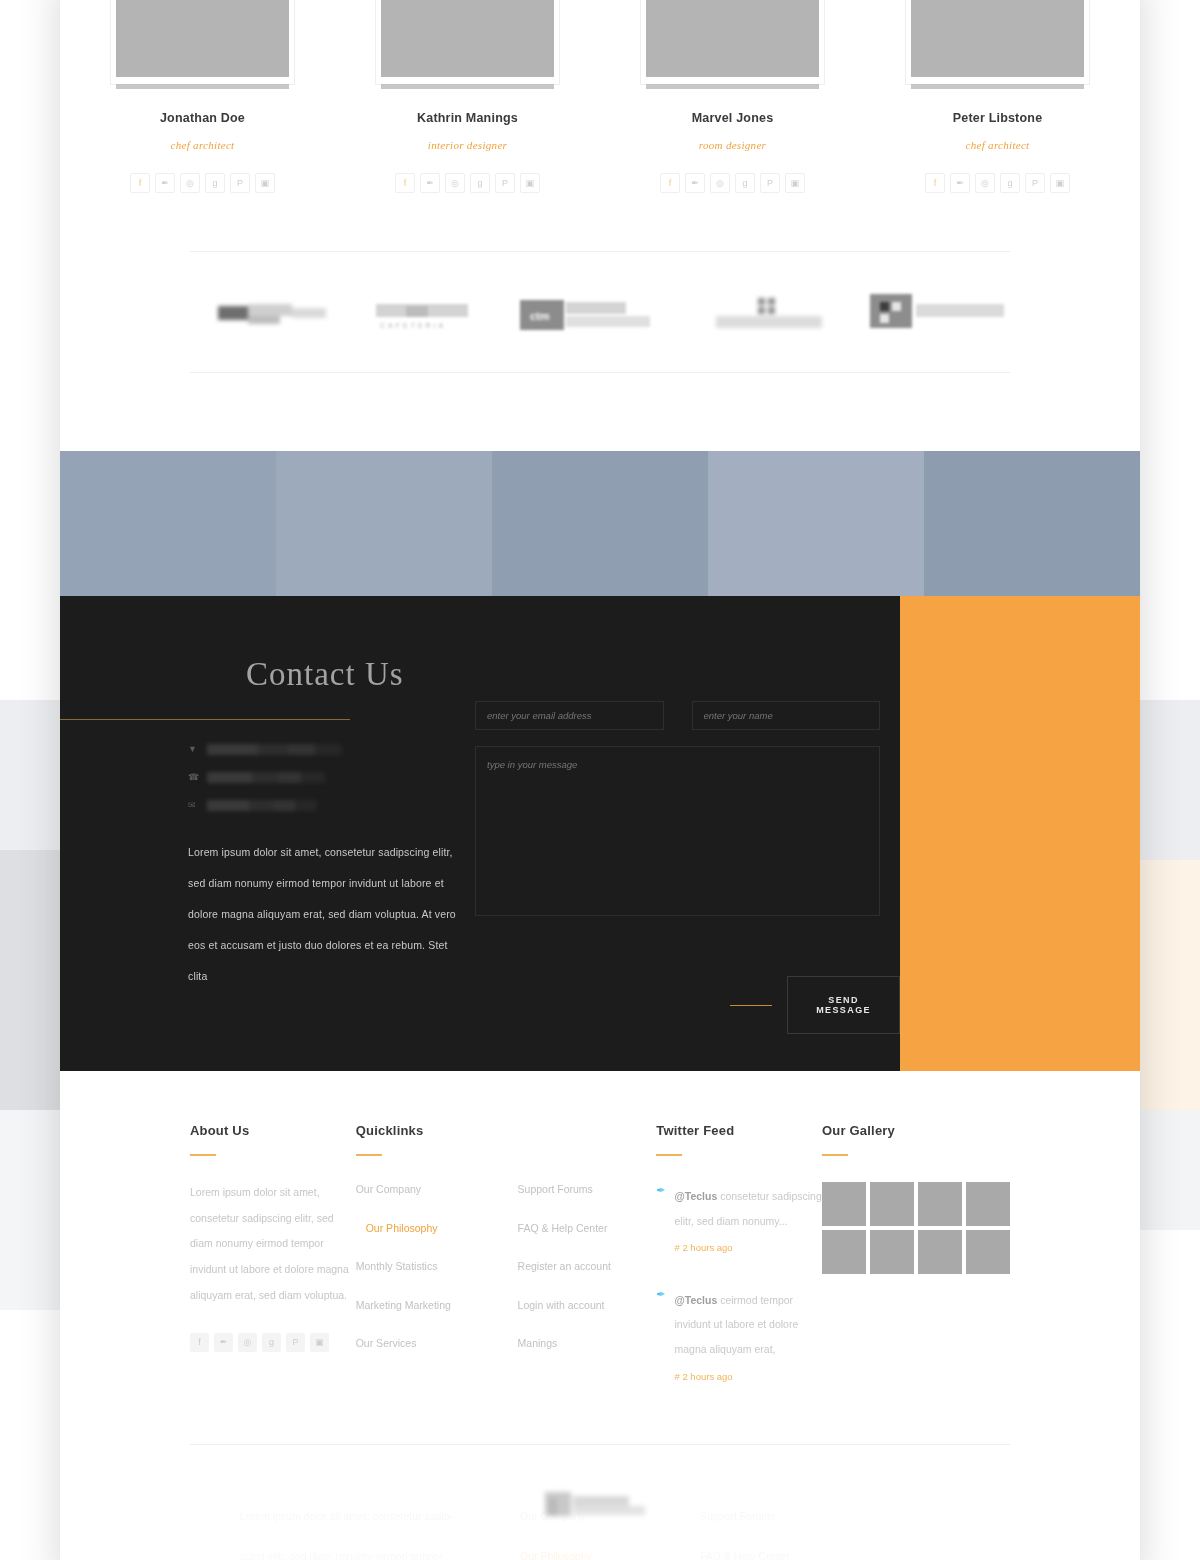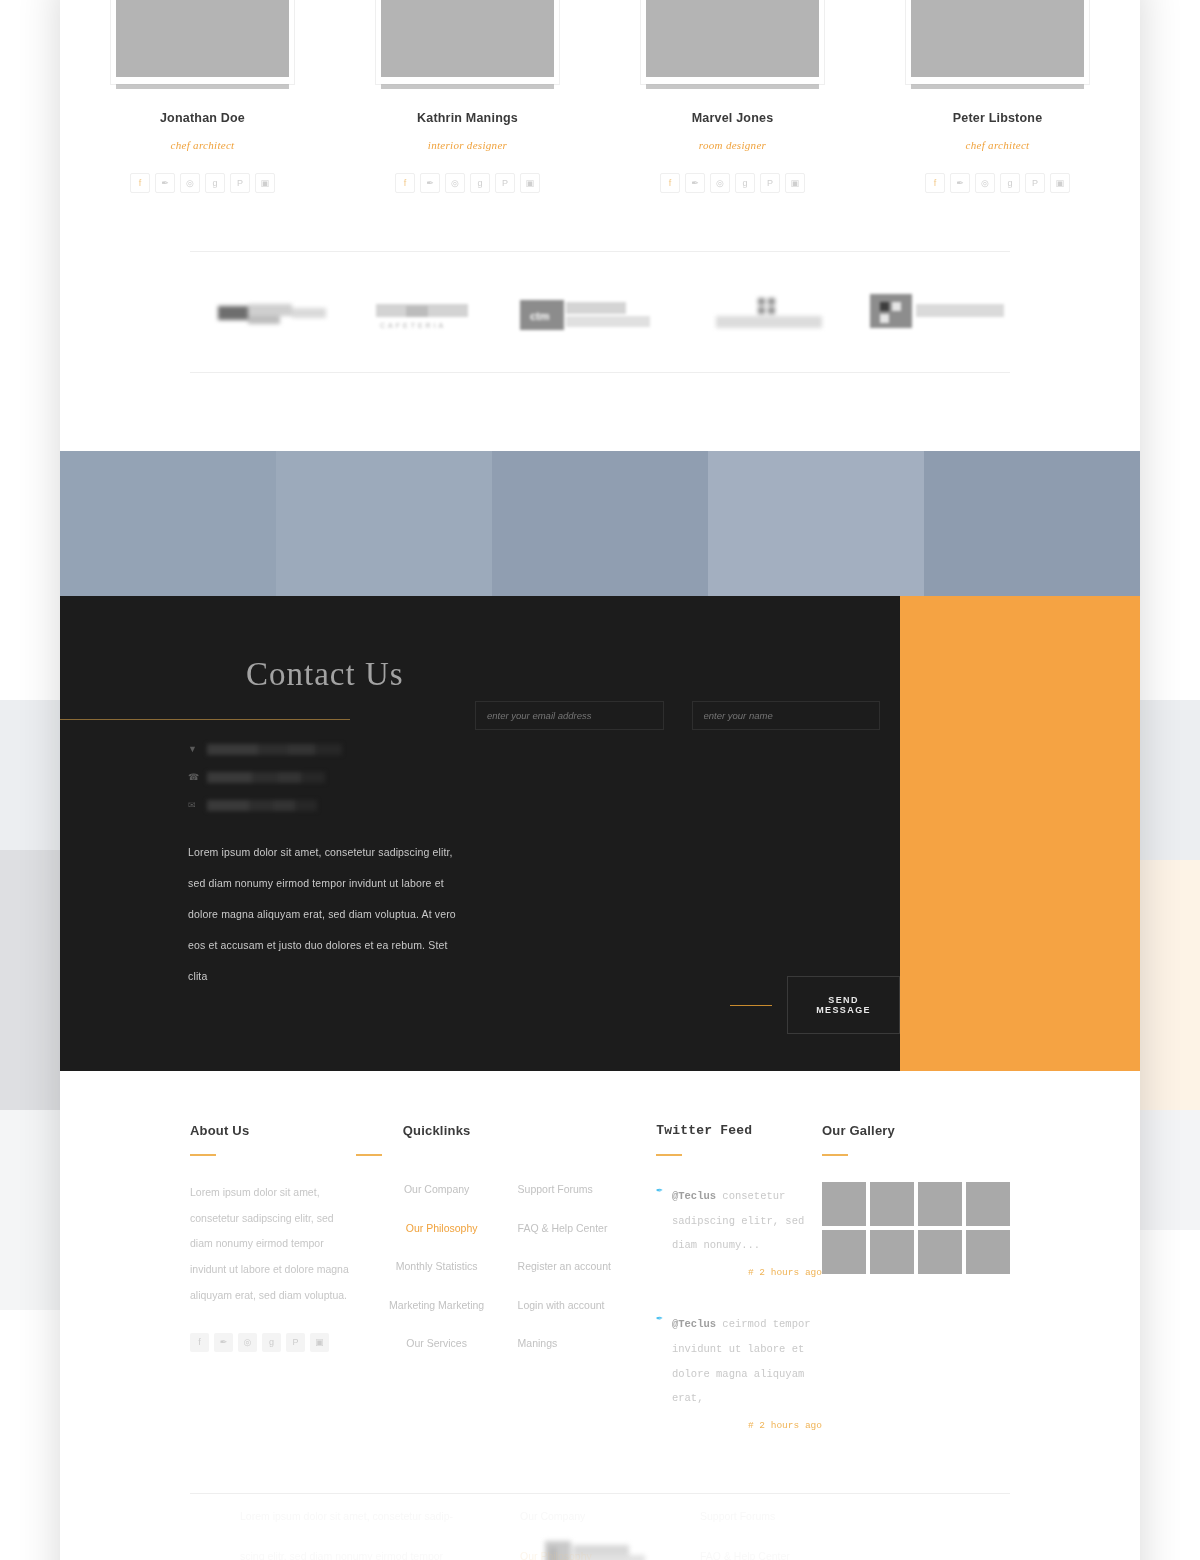--- a/index.html
+++ b/index.html
@@ -114,40 +114,40 @@
     margin-left:15px;border:1px solid #3a3a3a;background:transparent;
     color:#e8e8e8;font-size:9px;letter-spacing:1.4px;font-weight:700;
     padding:18px 20px;cursor:pointer;font-family:"Liberation Sans", sans-serif;
   }
 
   
   .footer{background:#ffffff;padding:52px 130px 0 130px;}
   .f-cols{display:flex;}
   .f-col{}
   .f-col.about{width:215px;}
-  .f-col.quick{width:210px;text-align:center;}
+  .f-col.quick{width:210px;}
   .f-col.quick2{width:180px;}
-  .f-col.tw{width:215px;font-family:Liberation Mono, monospace;}
+  .f-col.tw{width:215px;}
   .f-col.gal{width:200px;}
   .f-head{font-size:13px;color:#3b3b3b;font-weight:700;letter-spacing:.2px;}
   .f-rule{width:26px;height:2px;background:#f0b457;margin-top:16px;}
   .f-text{margin-top:24px;font-size:10.5px;color:#c6c6c6;line-height:2.45;}
   .f-socials{margin-top:24px;display:flex;gap:5px;}
   .f-s{width:19px;height:19px;background:#f4f4f4;border-radius:2px;
        display:flex;align-items:center;justify-content:center;font-size:9px;color:#cdcdcd;}
   .f-link{margin-top:0;font-size:10.5px;color:#c2c2c2;line-height:1;display:block;
           margin-bottom:28px;text-decoration:none;}
   .f-link.first{margin-top:28px;}
   .f-link.active{color:#f0a23c;padding-left:10px;}
   .tweet{display:flex;margin-top:28px;}
   .tw-ico{color:#4ec1f0;font-size:11px;margin-right:9px;line-height:1.1;}
   .tw-body{font-size:10.5px;line-height:2.35;}
   .tw-handle{color:#9f9f9f;font-weight:700;}
   .tw-text{color:#c9c9c9;}
-  .tw-time{color:#f0b457;font-size:9.5px;display:block;margin-top:4px;text-align:right;}
+  .tw-time{color:#f0b457;font-size:9.5px;display:block;margin-top:4px;}
   .gal-grid{margin-top:26px;display:grid;grid-template-columns:repeat(4,44px);
             grid-gap:4px;}
   .gal-cell{width:44px;height:44px;background:#a9a9a9;}
   .f-divider{height:1px;background:#eeeeee;margin:56px 0 0 0;}
   .f-bottom{height:120px;display:flex;align-items:center;justify-content:center;}
   .f-logo{width:130px;height:34px;position:relative;}
 </style>
 </head>
 <body>
 
@@ -309,20 +309,21 @@
         </div>
       </div>
 
       <div class="c-para">Lorem ipsum dolor sit amet, consetetur sadipscing elitr, sed diam nonumy eirmod tempor invidunt ut labore et dolore magna aliquyam erat, sed diam voluptua. At vero eos et accusam et justo duo dolores et ea rebum. Stet clita</div>
 
       <div class="c-form">
         <div class="f-row">
           <input class="f-input" placeholder="enter your email address" style="">
           <input class="f-input" placeholder="enter your name" style="">
         </div>
+        <textarea class="f-area" placeholder="type in your message" style=""></textarea>
       </div>
 
       <div class="send-wrap">
         <span class="send-line"></span>
         <button class="send-btn">SEND MESSAGE</button>
       </div>
 
     </div>
     <div class="contact-orange"></div>
   </section>

